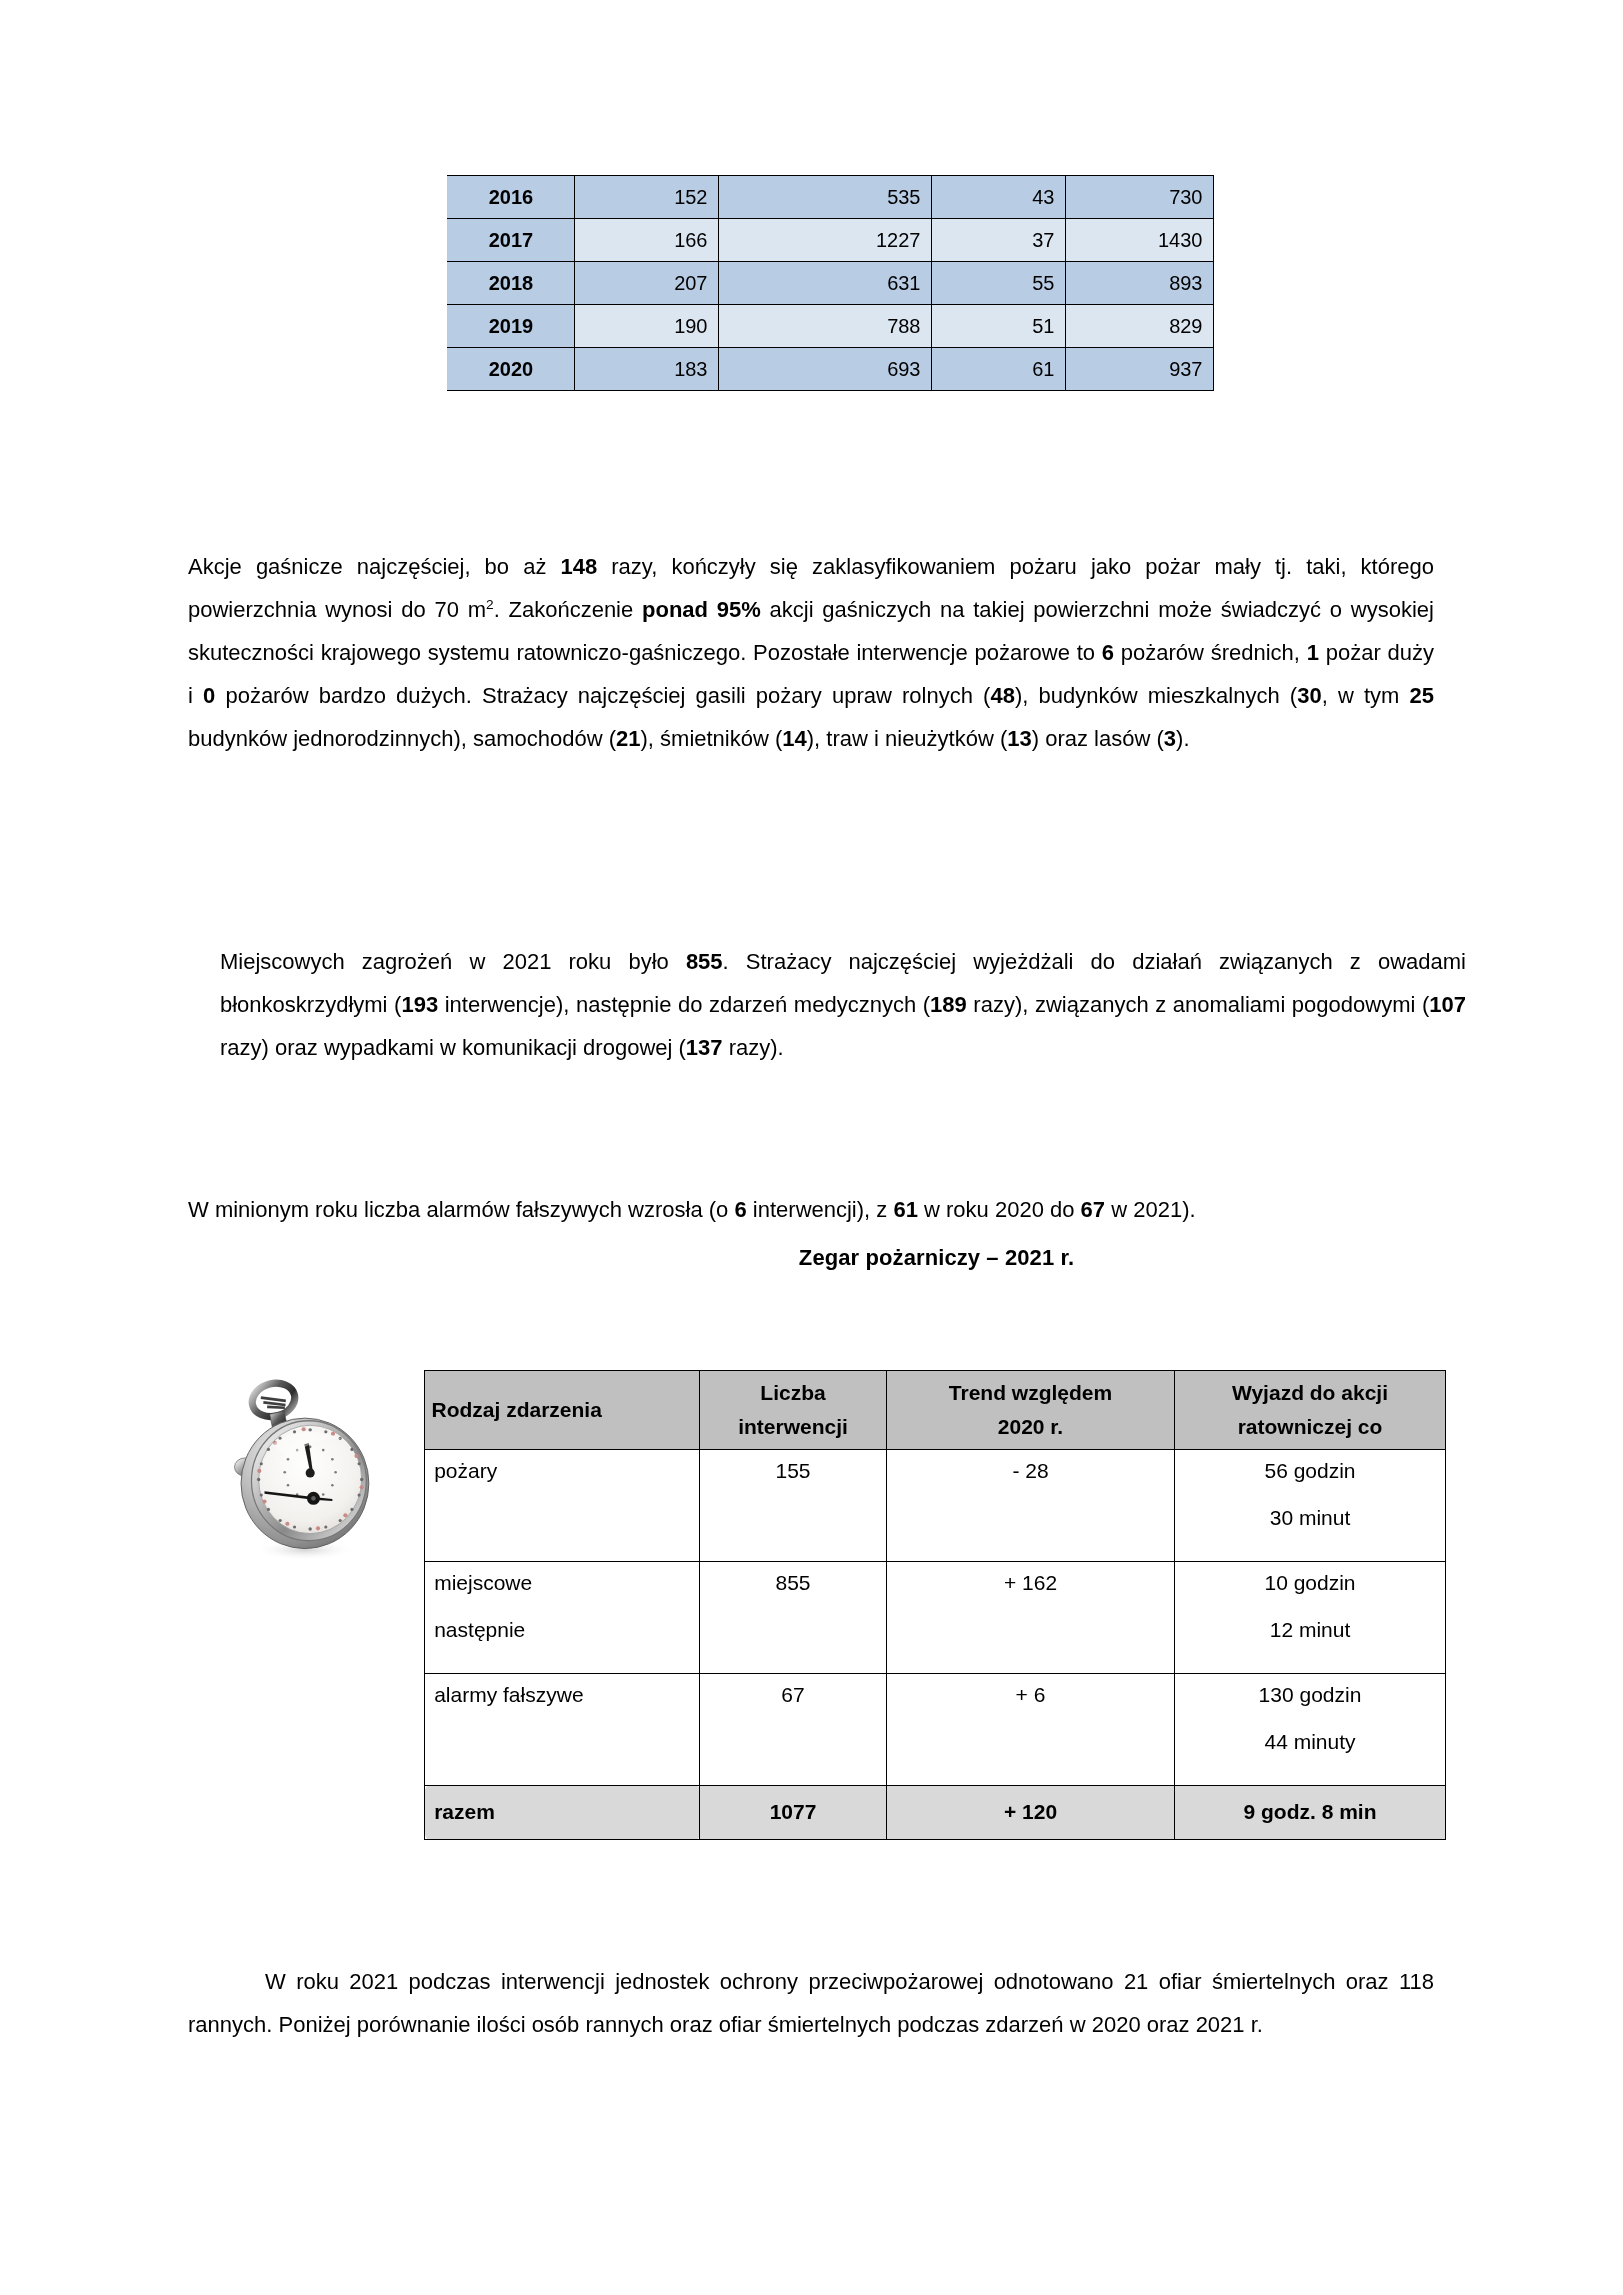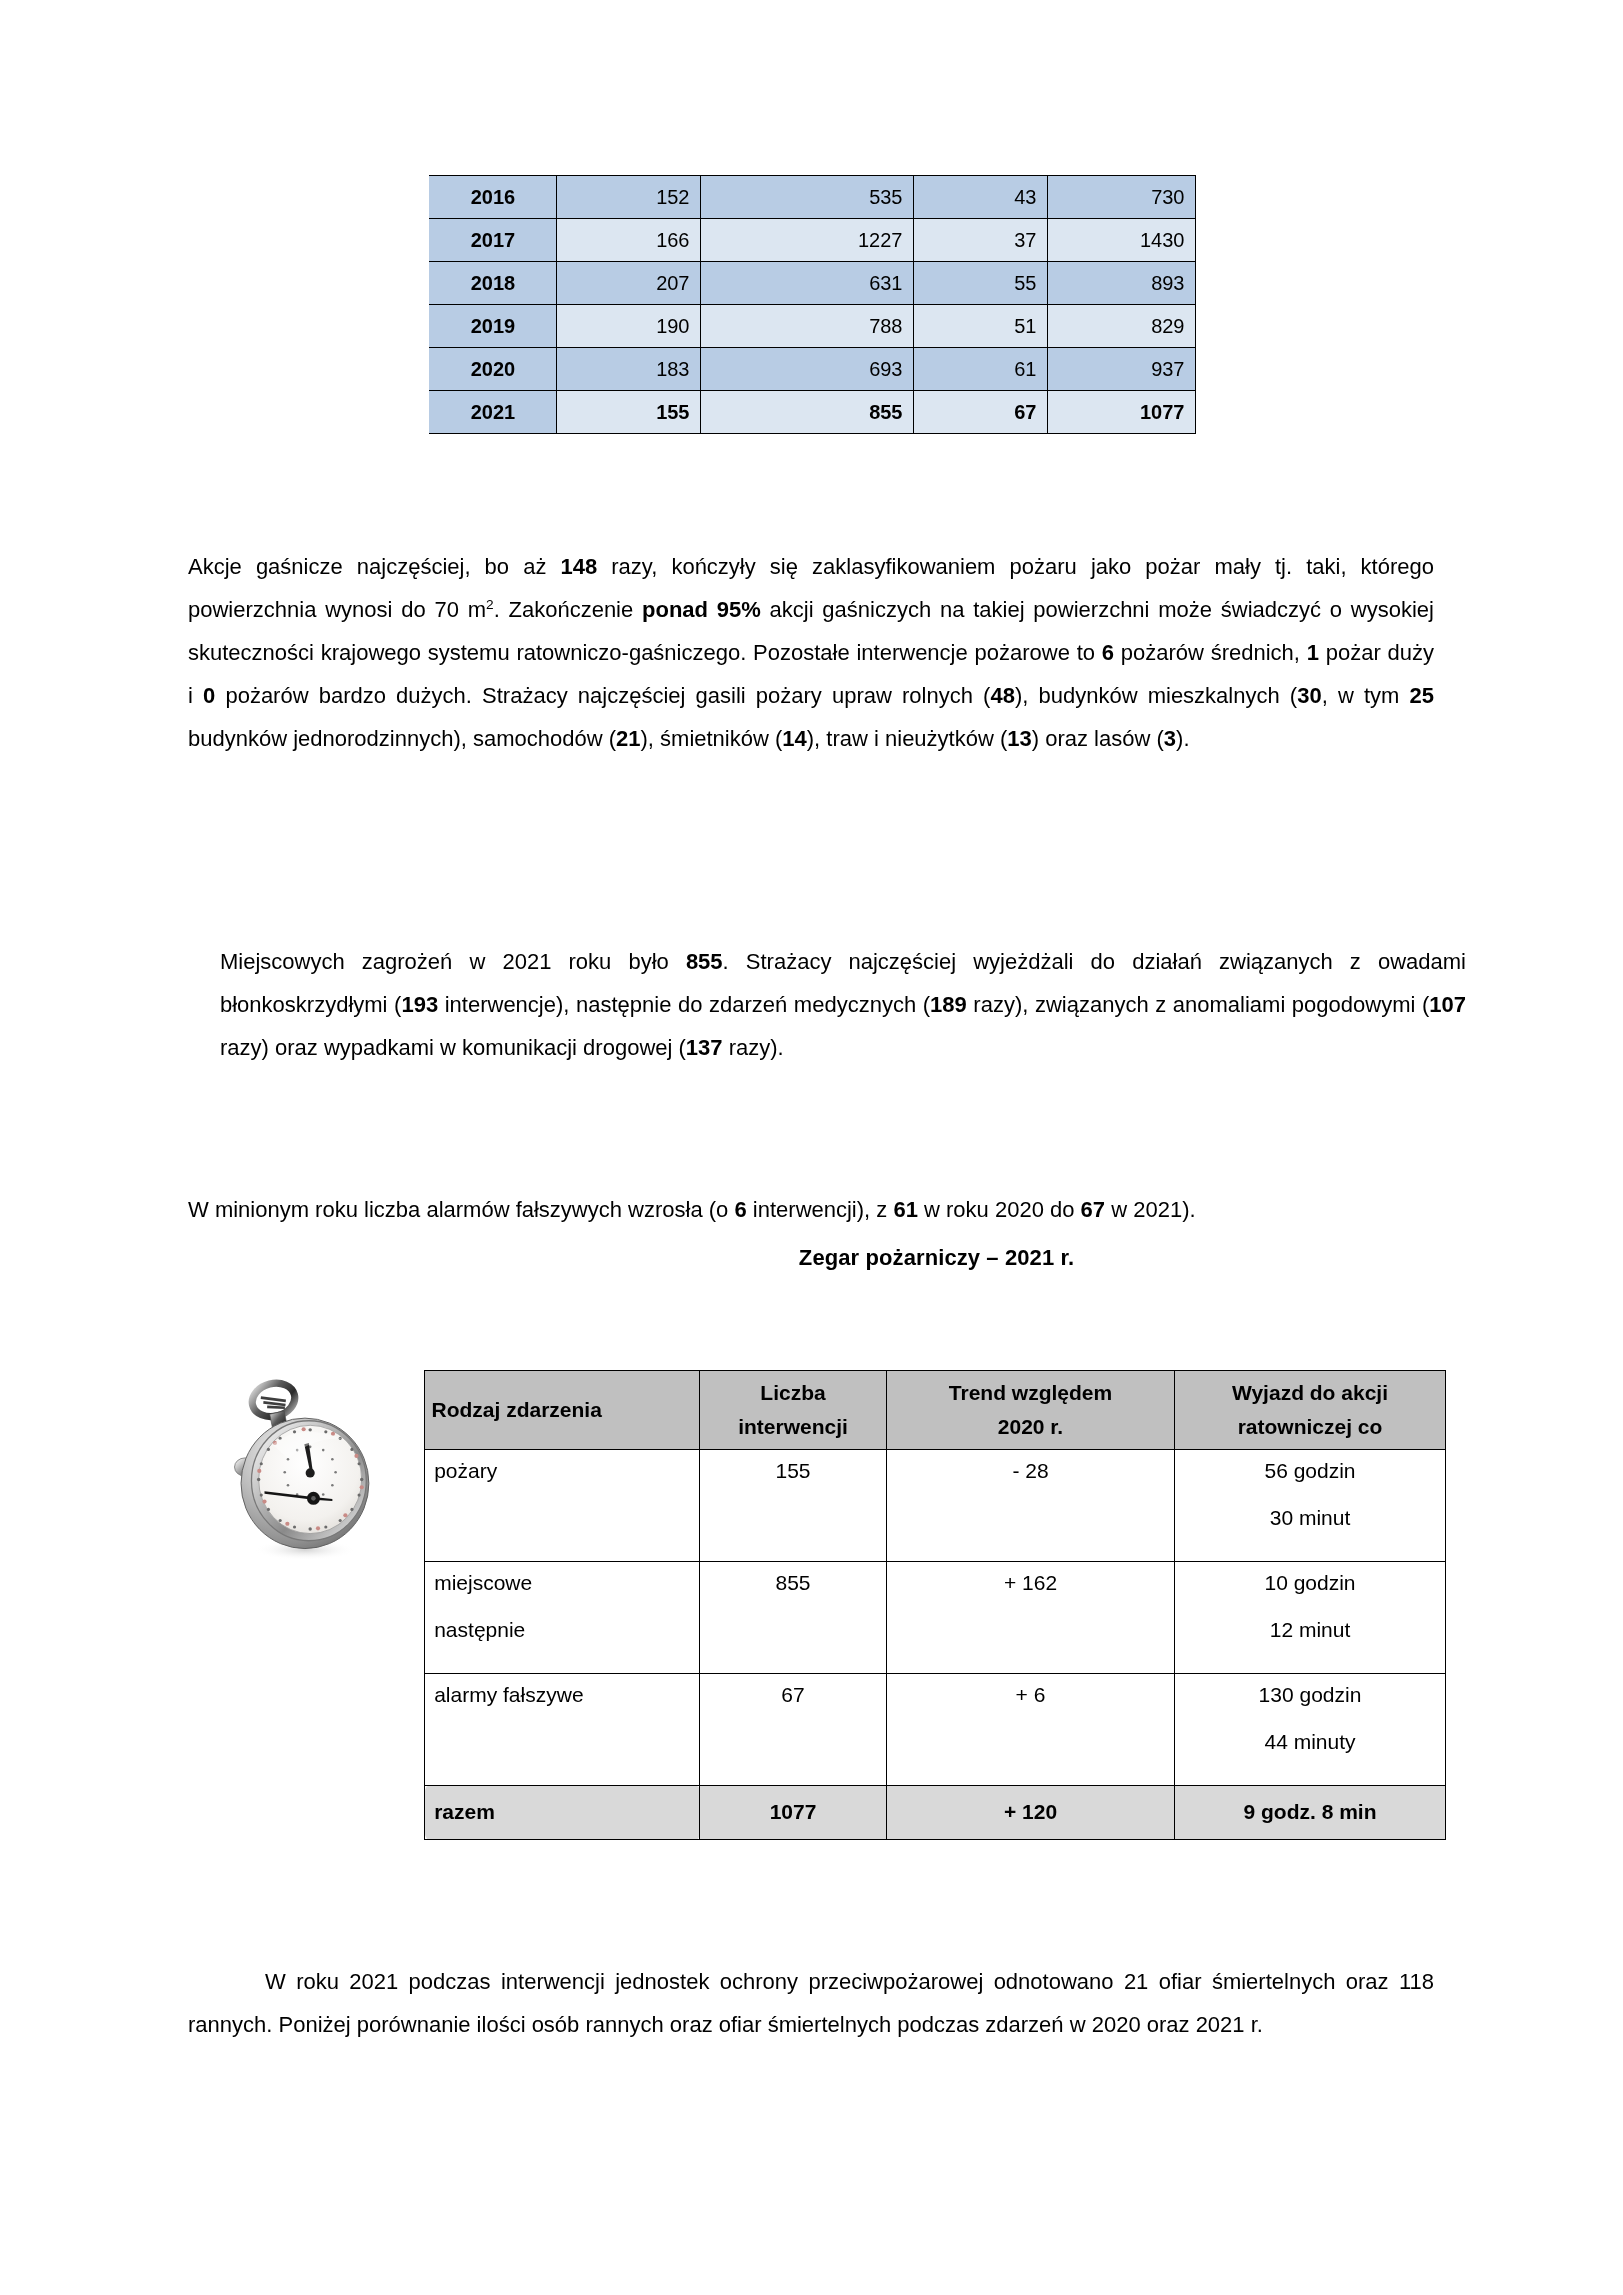--- a/index.html
+++ b/index.html
@@ -15,21 +15,21 @@
     position: relative;
     width: 1623px;
     height: 2295px;
     background: #ffffff;
     overflow: hidden;
   }
 
   
   .t1-wrap {
     position: absolute;
-    left: 429px;
+    left: 447px;
     top: 175px;
     width: 765px;
   }
   table.t1 {
     border-collapse: collapse;
     width: 765px;
     table-layout: fixed;
   }
   table.t1 td {
     border: 1.3px solid #000000;
@@ -185,27 +185,20 @@
           <td class="dat">788</td>
           <td class="dat">51</td>
           <td class="dat">829</td>
         </tr>
         <tr class="odd">
           <td class="yr">2020</td>
           <td class="dat">183</td>
           <td class="dat">693</td>
           <td class="dat">61</td>
           <td class="dat">937</td>
-        </tr>
-        <tr class="even last">
-          <td class="yr">2021</td>
-          <td class="dat">155</td>
-          <td class="dat">855</td>
-          <td class="dat">67</td>
-          <td class="dat">1077</td>
         </tr>
       </tbody>
     </table>
   </div>
 
   <p class="para" id="para1"><span>Akcje gaśnicze najczęściej, bo aż </span><b>148</b><span> razy, kończyły się zaklasyfikowaniem pożaru jako pożar mały tj. taki, którego powierzchnia wynosi do 70 m</span><sup>2</sup><span>. Zakończenie </span><b>ponad 95%</b><span> akcji gaśniczych na takiej powierzchni może świadczyć o wysokiej skuteczności krajowego systemu ratowniczo-gaśniczego. Pozostałe interwencje pożarowe to </span><b>6</b><span>  pożarów średnich, </span><b>1</b><span> pożar duży i </span><b>0</b><span> pożarów bardzo dużych. Strażacy najczęściej gasili pożary upraw rolnych (</span><b>48</b><span>), budynków mieszkalnych (</span><b>30</b><span>, w tym </span><b>25</b><span> budynków jednorodzinnych), samochodów (</span><b>21</b><span>), śmietników (</span><b>14</b><span>), traw i nieużytków (</span><b>13</b><span>) oraz lasów (</span><b>3</b><span>).</span></p>
 
   <p class="para" id="para2"><span>Miejscowych zagrożeń w 2021 roku było </span><b>855</b><span>. Strażacy najczęściej wyjeżdżali do działań związanych z owadami błonkoskrzydłymi (</span><b>193</b><span> interwencje), następnie do zdarzeń medycznych (</span><b>189</b><span> razy), związanych z anomaliami pogodowymi (</span><b>107</b><span> razy) oraz wypadkami w komunikacji drogowej (</span><b>137</b><span> razy).</span></p>
 
   <p class="para" id="para3"><span>W minionym roku liczba alarmów fałszywych wzrosła (o </span><b>6</b><span> interwencji), z </span><b>61</b><span> w roku 2020 do </span><b>67</b><span> w 2021).</span></p>

